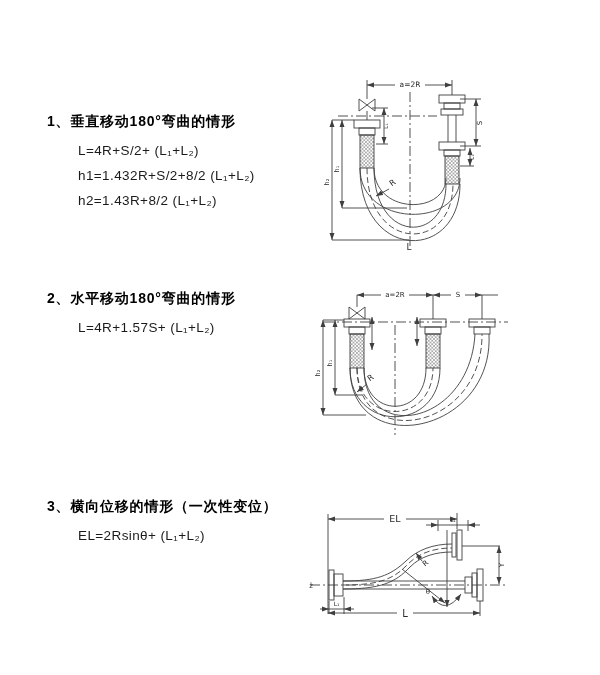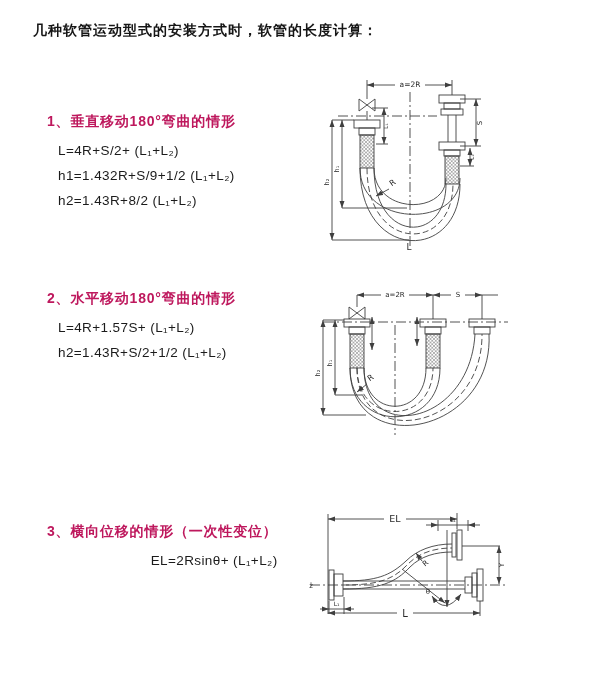--- a/index.html
+++ b/index.html
@@ -8,54 +8,52 @@
     font-family:"Liberation Sans","DejaVu Sans",sans-serif;color:#1f1f1f;
     overflow:hidden;margin:0 auto;
   }
   .doc-title{
     position:absolute;left:33px;top:22px;font-size:14px;font-weight:bold;
     letter-spacing:1px;color:#161616;
   }
   .section{position:absolute;left:0;}
   #section-1{top:111px;}
   #section-2{top:288px;}
-  #section-3{top:521px;text-align:right;}
+  #section-3{top:496px;}
   .sec-heading{
     margin:0 0 7px 47px;font-size:14px;font-weight:bold;line-height:20px;
-    letter-spacing:0.8px;color:#be185d;
+    letter-spacing:0.8px;color:#000000;
   }
   .formula{
-    margin-left:58px;font-size:13.5px;line-height:25px;height:25px;
+    margin-left:78px;font-size:13.5px;line-height:25px;height:25px;
     letter-spacing:0.4px;color:#1b1b1b;white-space:pre;
   }
   svg.diagram{position:absolute;overflow:visible;}
   #diagram-1{left:310px;top:72px;}
   #diagram-2{left:308px;top:283px;}
   #diagram-3{left:298px;top:500px;}
   svg text{stroke:none;fill:#2a2a2a;font-family:"DejaVu Sans",sans-serif;}
   .lbl-bg{fill:#ffffff;stroke:none;}
 </style>
 </head>
 <body>
 
 <div class="page">
 
-  <div class="doc-title">几种软管运动型式的安装方式时，软管的长度计算：</div>
 
   <div class="section" id="section-1">
     <div class="sec-heading">1、垂直移动180°弯曲的情形</div>
     <div class="formula">L=4R+S/2+ (L₁+L₂)</div>
-    <div class="formula">h1=1.432R+S/9+1/2 (L₁+L₂)</div>
+    <div class="formula">h1=1.432R+S/2+8/2 (L₁+L₂)</div>
     <div class="formula">h2=1.43R+8/2 (L₁+L₂)</div>
   </div>
 
   <div class="section" id="section-2">
     <div class="sec-heading">2、水平移动180°弯曲的情形</div>
     <div class="formula">L=4R+1.57S+ (L₁+L₂)</div>
-    <div class="formula">h2=1.43R+S/2+1/2 (L₁+L₂)</div>
   </div>
 
   <div class="section" id="section-3">
     <div class="sec-heading">3、横向位移的情形（一次性变位）</div>
     <div class="formula">EL=2Rsinθ+ (L₁+L₂)</div>
   </div>
 
   <svg id="diagram-1" class="diagram" width="280" height="190" viewBox="0 0 280 190">
     <defs>
       <marker id="ar1" markerUnits="userSpaceOnUse" markerWidth="8" markerHeight="8" refX="7" refY="3" orient="auto-start-reverse">

